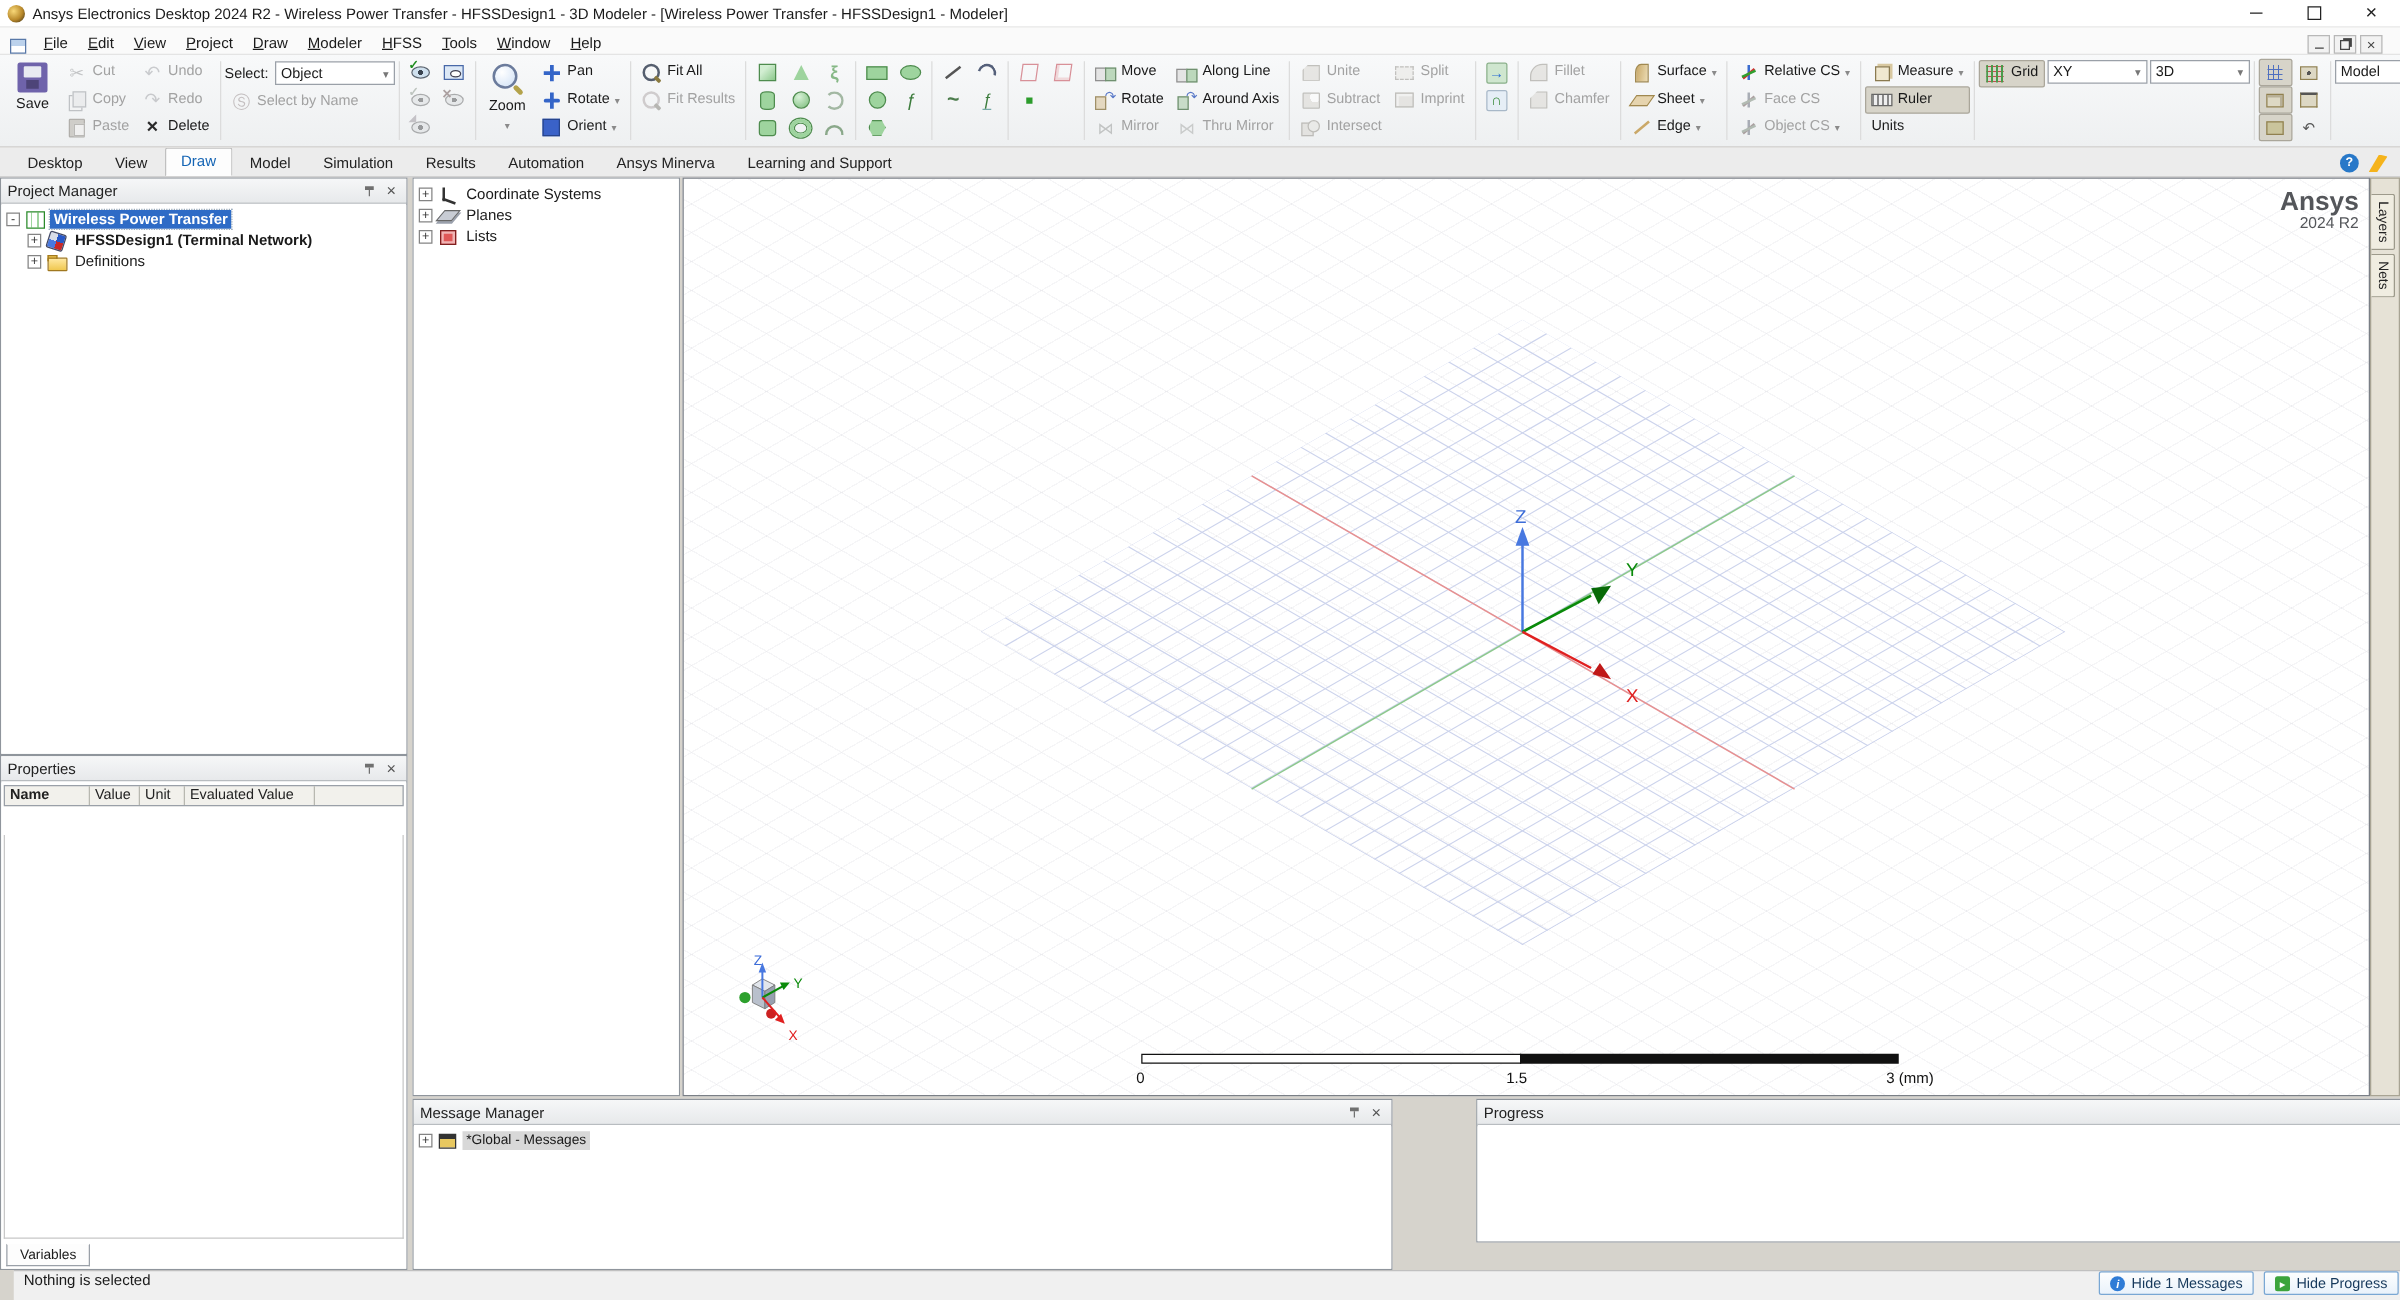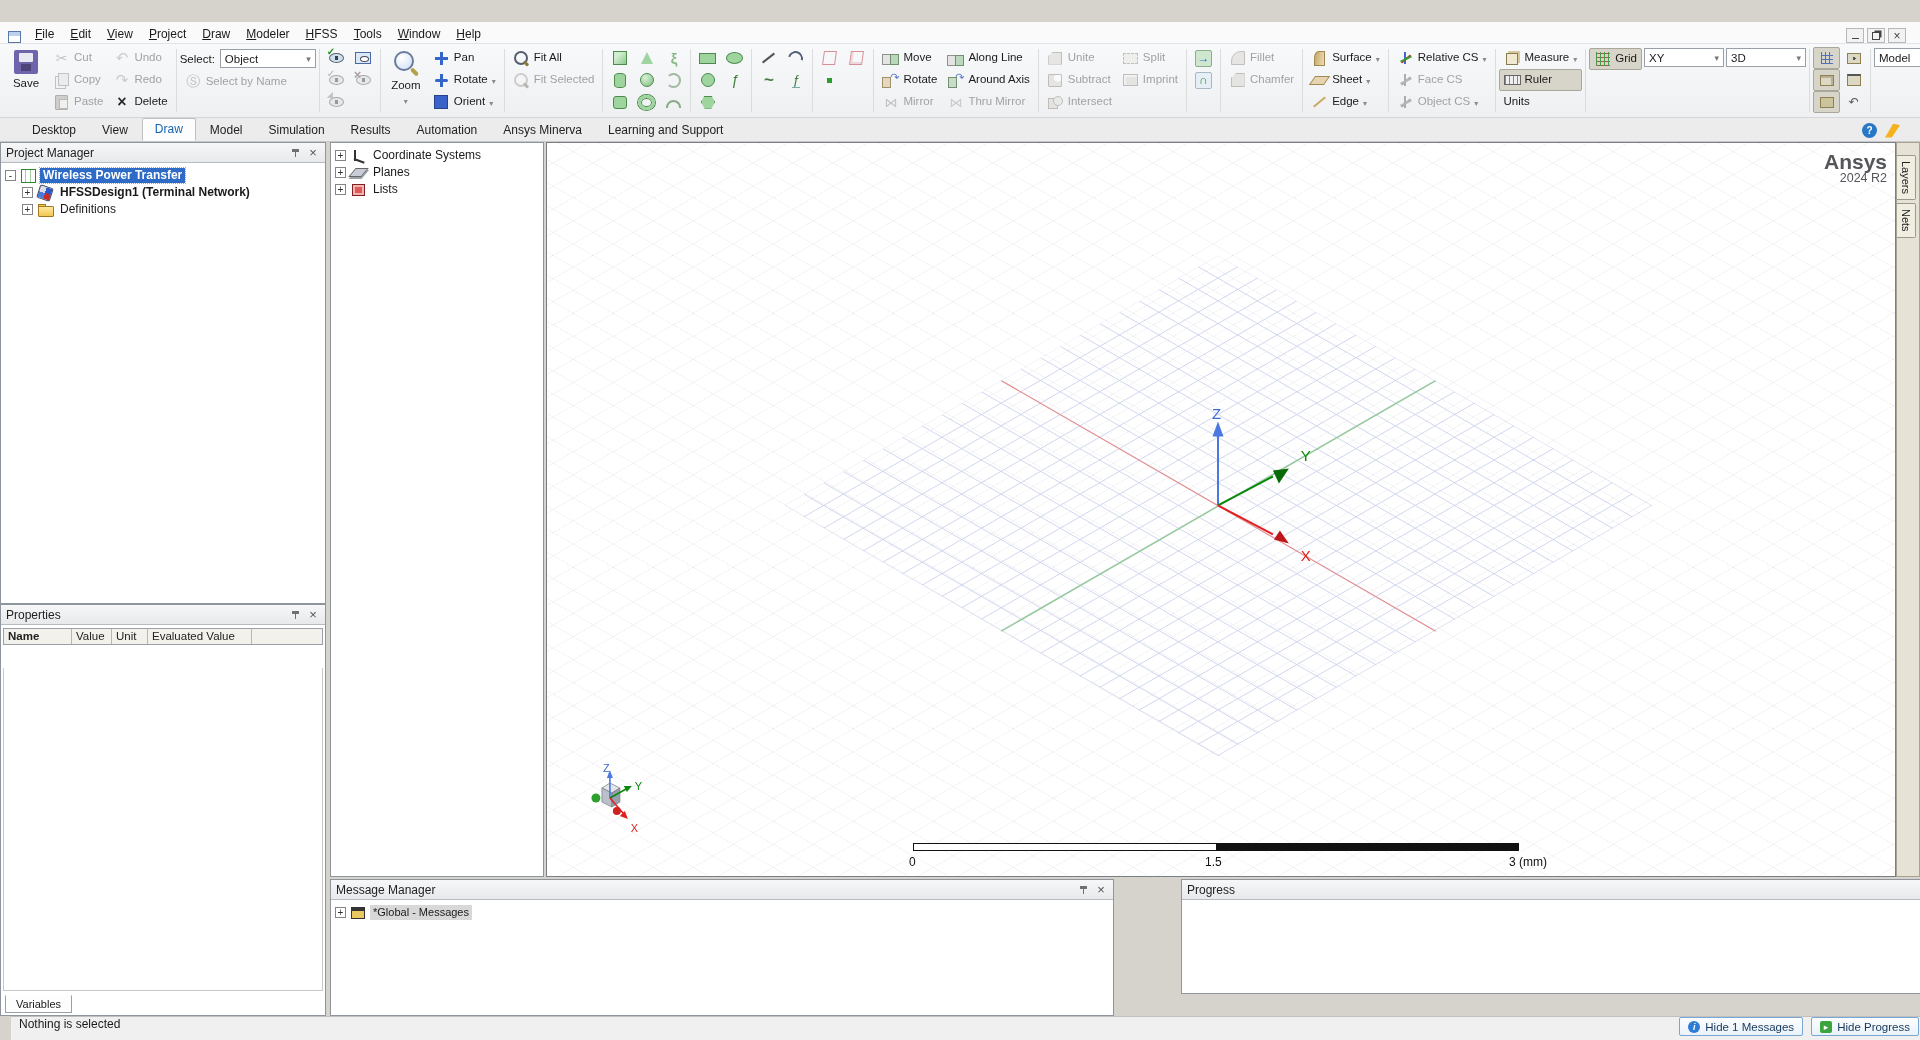--- a/index.html
+++ b/index.html
@@ -144,21 +144,21 @@
   .i-folder { }
   .i-folder::before { content:""; width:6px; height:3px; background:#f0c850; border:1px solid #a07820; position:absolute; left:1px; top:2px; }
   .i-folder::after { content:""; width:14px; height:9px; background:linear-gradient(#ffe8a0,#f0c850); border:1px solid #a07820; border-radius:1px; position:absolute; left:1px; top:4px; }
   .i-axes::before { content:""; width:2px; height:11px; background:#333; position:absolute; left:4px; top:2px; }
   .i-axes::after { content:""; width:11px; height:2px; background:#333; position:absolute; left:4px; bottom:3px; transform:rotate(20deg); transform-origin:left; }
   .i-planes::before { content:""; width:11px; height:7px; background:#c8ccd4; border:1px solid #666; transform:skewX(-40deg); box-shadow:2px 2px 0 #9aa0ac; }
   .i-lists::before { content:""; width:11px; height:10px; background:#e05858; border:1px solid #802020; box-shadow:inset 0 0 0 2px #f0b4b4; }
   .i-globalmsg::before { content:""; width:12px; height:10px; background:linear-gradient(180deg,#333 0 3px,#e8c860 3px); border:1px solid #333; }
 
   
-  .tabbar { position:absolute; top:118px; left:0; width:1920px; height:24px; background:#ececec; display:flex; align-items:flex-end; padding:0 20px; gap:18px; border-bottom:1px solid #c8c8c8; }
+  .tabbar { position:absolute; top:118px; left:0; width:1920px; height:24px; background:#ececec; display:flex; align-items:flex-end; padding:0 10px; gap:18px; border-bottom:1px solid #c8c8c8; }
   .tab { font-size:12px; padding:3px 12px 4px; color:#222; }
   .tab.active { color:#1464b4; background:#fdfdfd; border:1px solid #c0c0c0; border-bottom:1px solid #fdfdfd; border-radius:2px 2px 0 0; }
   .tabbar-right { margin-left:auto; display:flex; align-items:center; gap:8px; padding-bottom:3px; }
   .i-help { width:15px; height:15px; border-radius:50%; background:#2878c8; color:#fff; display:flex; align-items:center; justify-content:center; font-size:10px; font-weight:bold; }
   .i-help::before { content:"?"; }
   .i-ansys-mark { width:15px; height:14px; background:#f5b31b; clip-path:polygon(0 100%,55% 0,100% 12%,45% 100%); }
 
   
   .panel { position:absolute; background:#fff; border:1px solid #8f959c; }
   .panel-hdr { height:20px; background:linear-gradient(#f6f7f8,#e7e9eb); border-bottom:1px solid #b8bcc0; display:flex; align-items:center; padding:0 5px; font-size:12px; color:#222; }
@@ -218,20 +218,29 @@
   .i-infoblue { width:12px; height:12px; border-radius:50%; background:#2f7cd6; color:#fff; display:flex; align-items:center; justify-content:center; font-size:9px; font-weight:bold; font-style:italic; }
   .i-infoblue::before { content:"i"; }
   .i-proggreen { width:12px; height:12px; border-radius:2px; background:#3ca43c; color:#fff; display:flex; align-items: center; justify-content:center; font-size:9px; }
   .i-proggreen::before { content:"▸"; }
 </style>
 </head>
 <body>
 
 <div class="app">
 
+  <div class="titlebar">
+    <span class="app-icon"></span>
+    <span class="title-text">Ansys Electronics Desktop 2024 R2 - Wireless Power Transfer - HFSSDesign1 - 3D Modeler - [Wireless Power Transfer - HFSSDesign1 - Modeler]</span>
+    <div class="win-controls">
+      <span class="win-btn wb-min"></span>
+      <span class="win-btn wb-max"></span>
+      <span class="win-btn wb-close"></span>
+    </div>
+  </div>
 
   <div class="menubar">
     <span class="doc-icon"></span>
     <span><span class="menu-item"><span>File</span></span><span class="menu-item"><span>Edit</span></span><span class="menu-item"><span>View</span></span><span class="menu-item"><span>Project</span></span><span class="menu-item"><span>Draw</span></span><span class="menu-item"><span>Modeler</span></span><span class="menu-item"><span>HFSS</span></span><span class="menu-item"><span>Tools</span></span><span class="menu-item"><span>Window</span></span><span class="menu-item"><span>Help</span></span></span>
     <div class="mdi-controls">
       <span class="mdi-btn mdi-min"></span>
       <span class="mdi-btn mdi-res"></span>
       <span class="mdi-btn mdi-close"></span>
     </div>
   </div>
@@ -338,21 +347,21 @@
       </div>
     <div class="rib-sep"></div>
     <div class="rib-col">
         <div class="rib-item">
     <span class="i i-fitall"></span>
     <span class="rib-label">Fit All</span>
 
   </div>
         <div class="rib-item disabled">
     <span class="i i-fitsel"></span>
-    <span class="rib-label">Fit Selected</span>
+    <span class="rib-label">Fit Results</span>
 
   </div>
       </div>
     <div class="rib-sep"></div>
     <div class="rib-col">
         <div class="rib-item">
     <span class="i i-box"></span>
 
   </div>
         <div class="rib-item">

